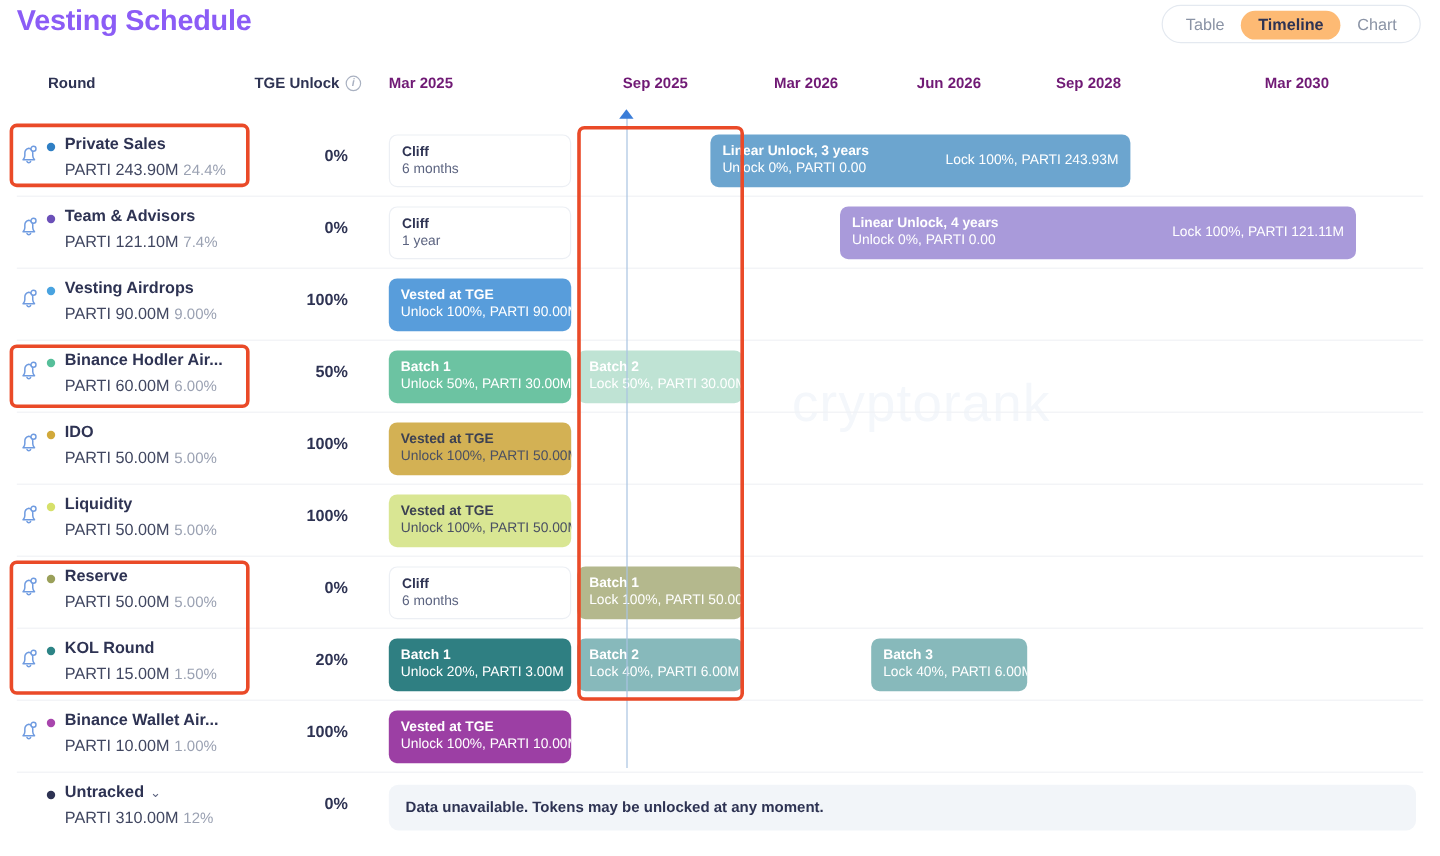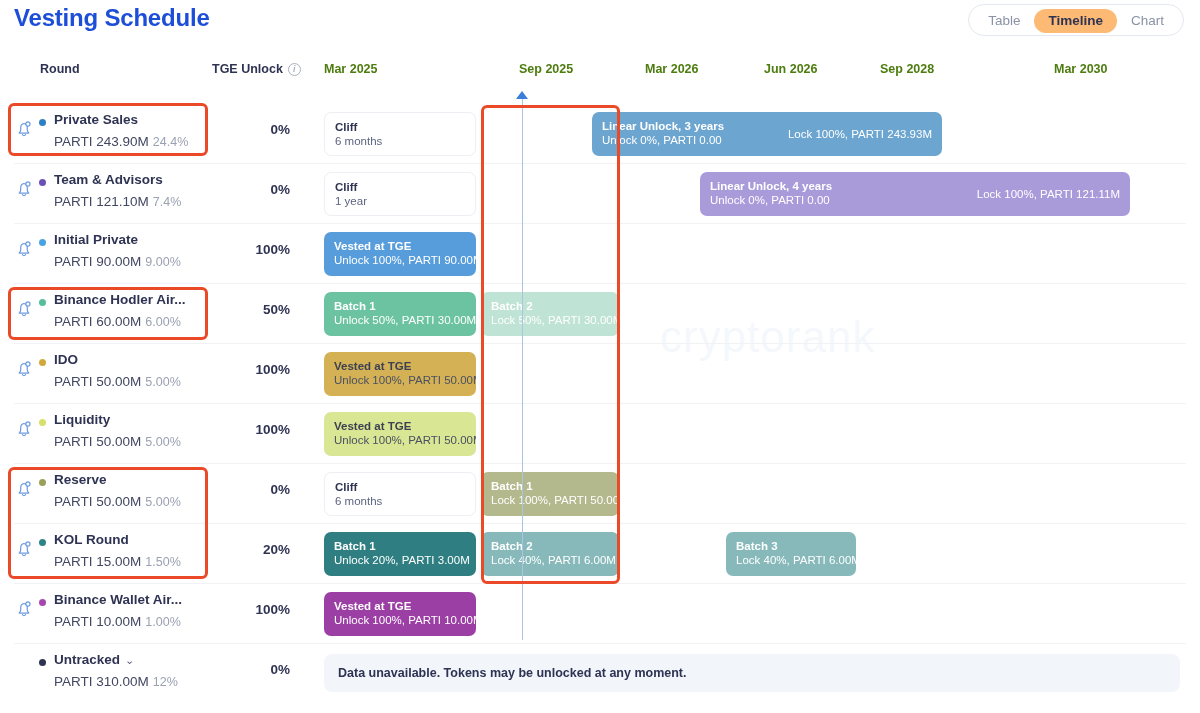--- a/index.html
+++ b/index.html
@@ -16,21 +16,21 @@
   
   .watermark {
     position: absolute; left: 660px; top: 312px;
     font-size: 44px; font-weight: 400; letter-spacing: 1px;
     color: #f4f7fb; user-select: none; pointer-events: none;
   }
 
   
   .page-title {
     position: absolute; left: 14px; top: 4px;
-    font-size: 24px; font-weight: bold; color: #1d4ed8; letter-spacing: -0.2px;
+    font-size: 24px; font-weight: bold; color: #8b5cf6; letter-spacing: -0.2px;
   }
   .view-toggle {
     position: absolute; right: 16px; top: 4px;
     display: flex; align-items: flex-start; gap: 0px;
     background: #fff; border: 1px solid #e4e9f0; border-radius: 18px;
     padding: 4px 5px; height: 32px;
   }
   .view-toggle .seg {
     font-size: 13.5px; padding: 5px 14px; border-radius: 14px;
     color: #8a93a5; cursor: pointer; line-height: 1; white-space: nowrap;
@@ -42,21 +42,21 @@
     position: absolute; font-size: 12.5px; font-weight: bold; color: #2e3353;
   }
   #round-head { left: 40px; top: 62px; }
   #tge-head  { left: 212px; top: 62px; display:flex; align-items:flex-end; gap:5px; }
   .info-icon {
     display:inline-block; width:13px; height:13px; border:1.2px solid #a9b1c1;
     border-radius:50%; color:#a9b1c1; font-size:9px; font-weight:bold;
     line-height:11px; text-align:center; font-style: italic;
   }
   .date-head {
-    position: absolute; top: 62px; font-size: 12.5px; font-weight: bold; color: #4d7c0f;
+    position: absolute; top: 62px; font-size: 12.5px; font-weight: bold; color: #701a75;
   }
 
   
   .row { position: absolute; left: 0; width: 1097px; }
   .row-sep { position:absolute; left:14px; width:1172px; height:1px; background:#f0f2f6; }
 
   .bell {
     position: absolute; left: 14px; width: 20px; height: 20px;
   }
   .dot { position:absolute; width:7px; height:7px; border-radius:50%; }
@@ -182,21 +182,21 @@
         </div>
       </div>
       <div class="row" style="top: 223px; height: 60px;">
         <div class="row-sep" style="top:0px"></div>
         <div class="bell" style="top:16px"><svg width="20" height="20" viewBox="0 0 20 20" fill="none">
             <path d="M5.2 14.1h9.6c-.9-.9-1.5-2-1.5-3.3V8.6c0-2-1.4-3.7-3.3-4.1-1.9.4-3.3 2.1-3.3 4.1v2.2c0 1.3-.6 2.4-1.5 3.3z" stroke="#6f9be0" stroke-width="1.25" stroke-linejoin="round"></path>
             <path d="M8.5 15.6a1.6 1.6 0 0 0 3 0" stroke="#6f9be0" stroke-width="1.25" stroke-linecap="round"></path>
             <circle cx="13.9" cy="5" r="2.1" stroke="#6f9be0" stroke-width="1.2" fill="#fff"></circle>
           </svg></div>
         <div class="dot" style="left:39px; top:16px; background:#49a3e0"></div>
-        <div class="rname" style="left:54px; top:9px">Initial Private</div>
+        <div class="rname" style="left:54px; top:9px">Vesting Airdrops</div>
         <div class="ramt" style="left:54px; top:31px">PARTI 90.00M<span class="rpct">9.00%</span></div>
         <div class="tge" style="left:234px; top:19px">100%</div>
         <div class="bar light-text" style="left:324px; top:9px; width:152px; height:44px; background:#589ddb;">
           <div class="t1">Vested at TGE</div>
           <div class="t2">Unlock 100%, PARTI 90.00M</div>
         </div>
       </div>
       <div class="row" style="top: 283px; height: 60px;">
         <div class="row-sep" style="top:0px"></div>
         <div class="bell" style="top:16px"><svg width="20" height="20" viewBox="0 0 20 20" fill="none">

